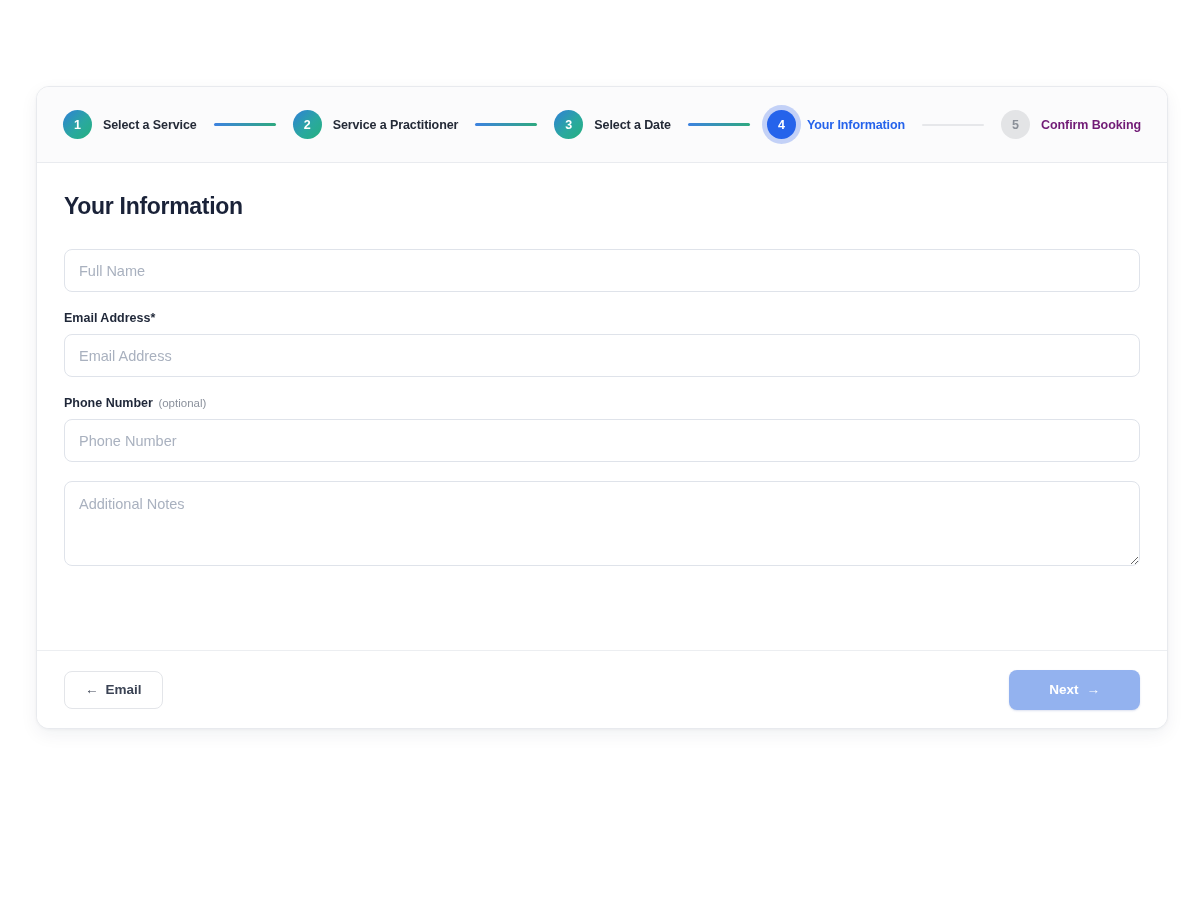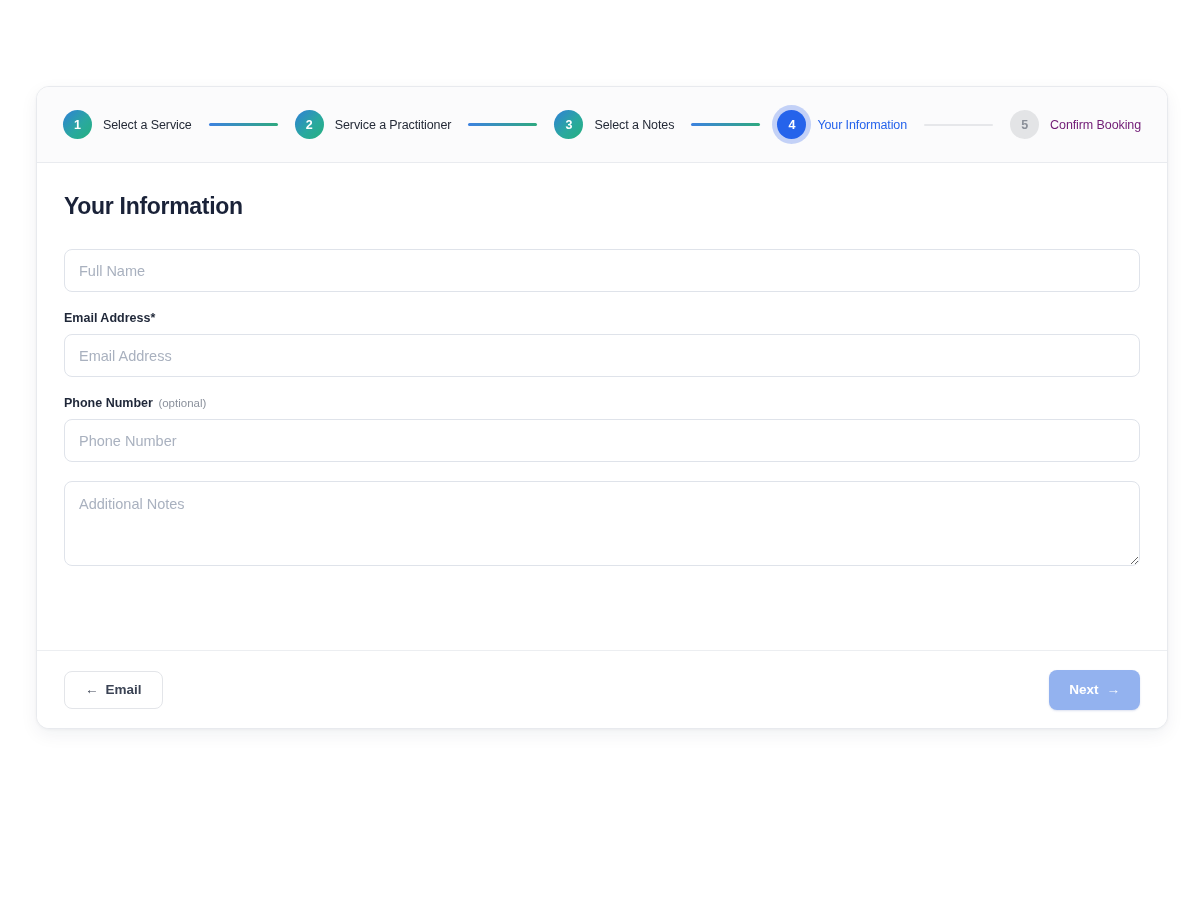--- a/index.html
+++ b/index.html
@@ -78,21 +78,21 @@
 
   .step-bubble.todo {
     background: #e3e4e6;
     color: #8a8f98;
     font-weight: bold;
   }
 
   .step-label {
     margin-left: 11px;
     font-size: 12.5px;
-    font-weight: normal;
+    font-weight: bold;
     color: #242a37;
     white-space: nowrap;
     letter-spacing: -0.1px;
   }
 
   .step-label.active { color: #2563eb; }
   .step-label.todo   { color: #701a75; }
 
   .connector {
     flex: 1 1 auto;
@@ -203,21 +203,21 @@
     height: 38px;
     padding: 0 20px;
     gap: 7px;
   }
 
   .btn-next {
     background: #93b2ef;
     border: none;
     color: #ffffff;
     height: 40px;
-    padding: 0 20px;
+    padding: 0 40px;
     gap: 8px;
     box-shadow: 0 1px 2px rgba(60, 90, 170, 0.18);
   }
 
   .arrow { font-size: 13.5px; line-height: 1; }
 </style>
 </head>
 <body>
 
 <div class="page">
@@ -235,21 +235,21 @@
 
       <div class="step">
         <div class="step-bubble done">2</div>
         <div class="step-label">Service a Practitioner</div>
       </div>
 
       <div class="connector done"></div>
 
       <div class="step">
         <div class="step-bubble done">3</div>
-        <div class="step-label">Select a Notes</div>
+        <div class="step-label">Select a Date</div>
       </div>
 
       <div class="connector done"></div>
 
       <div class="step">
         <div class="step-bubble active">4</div>
         <div class="step-label active">Your Information</div>
       </div>
 
       <div class="connector todo"></div>

